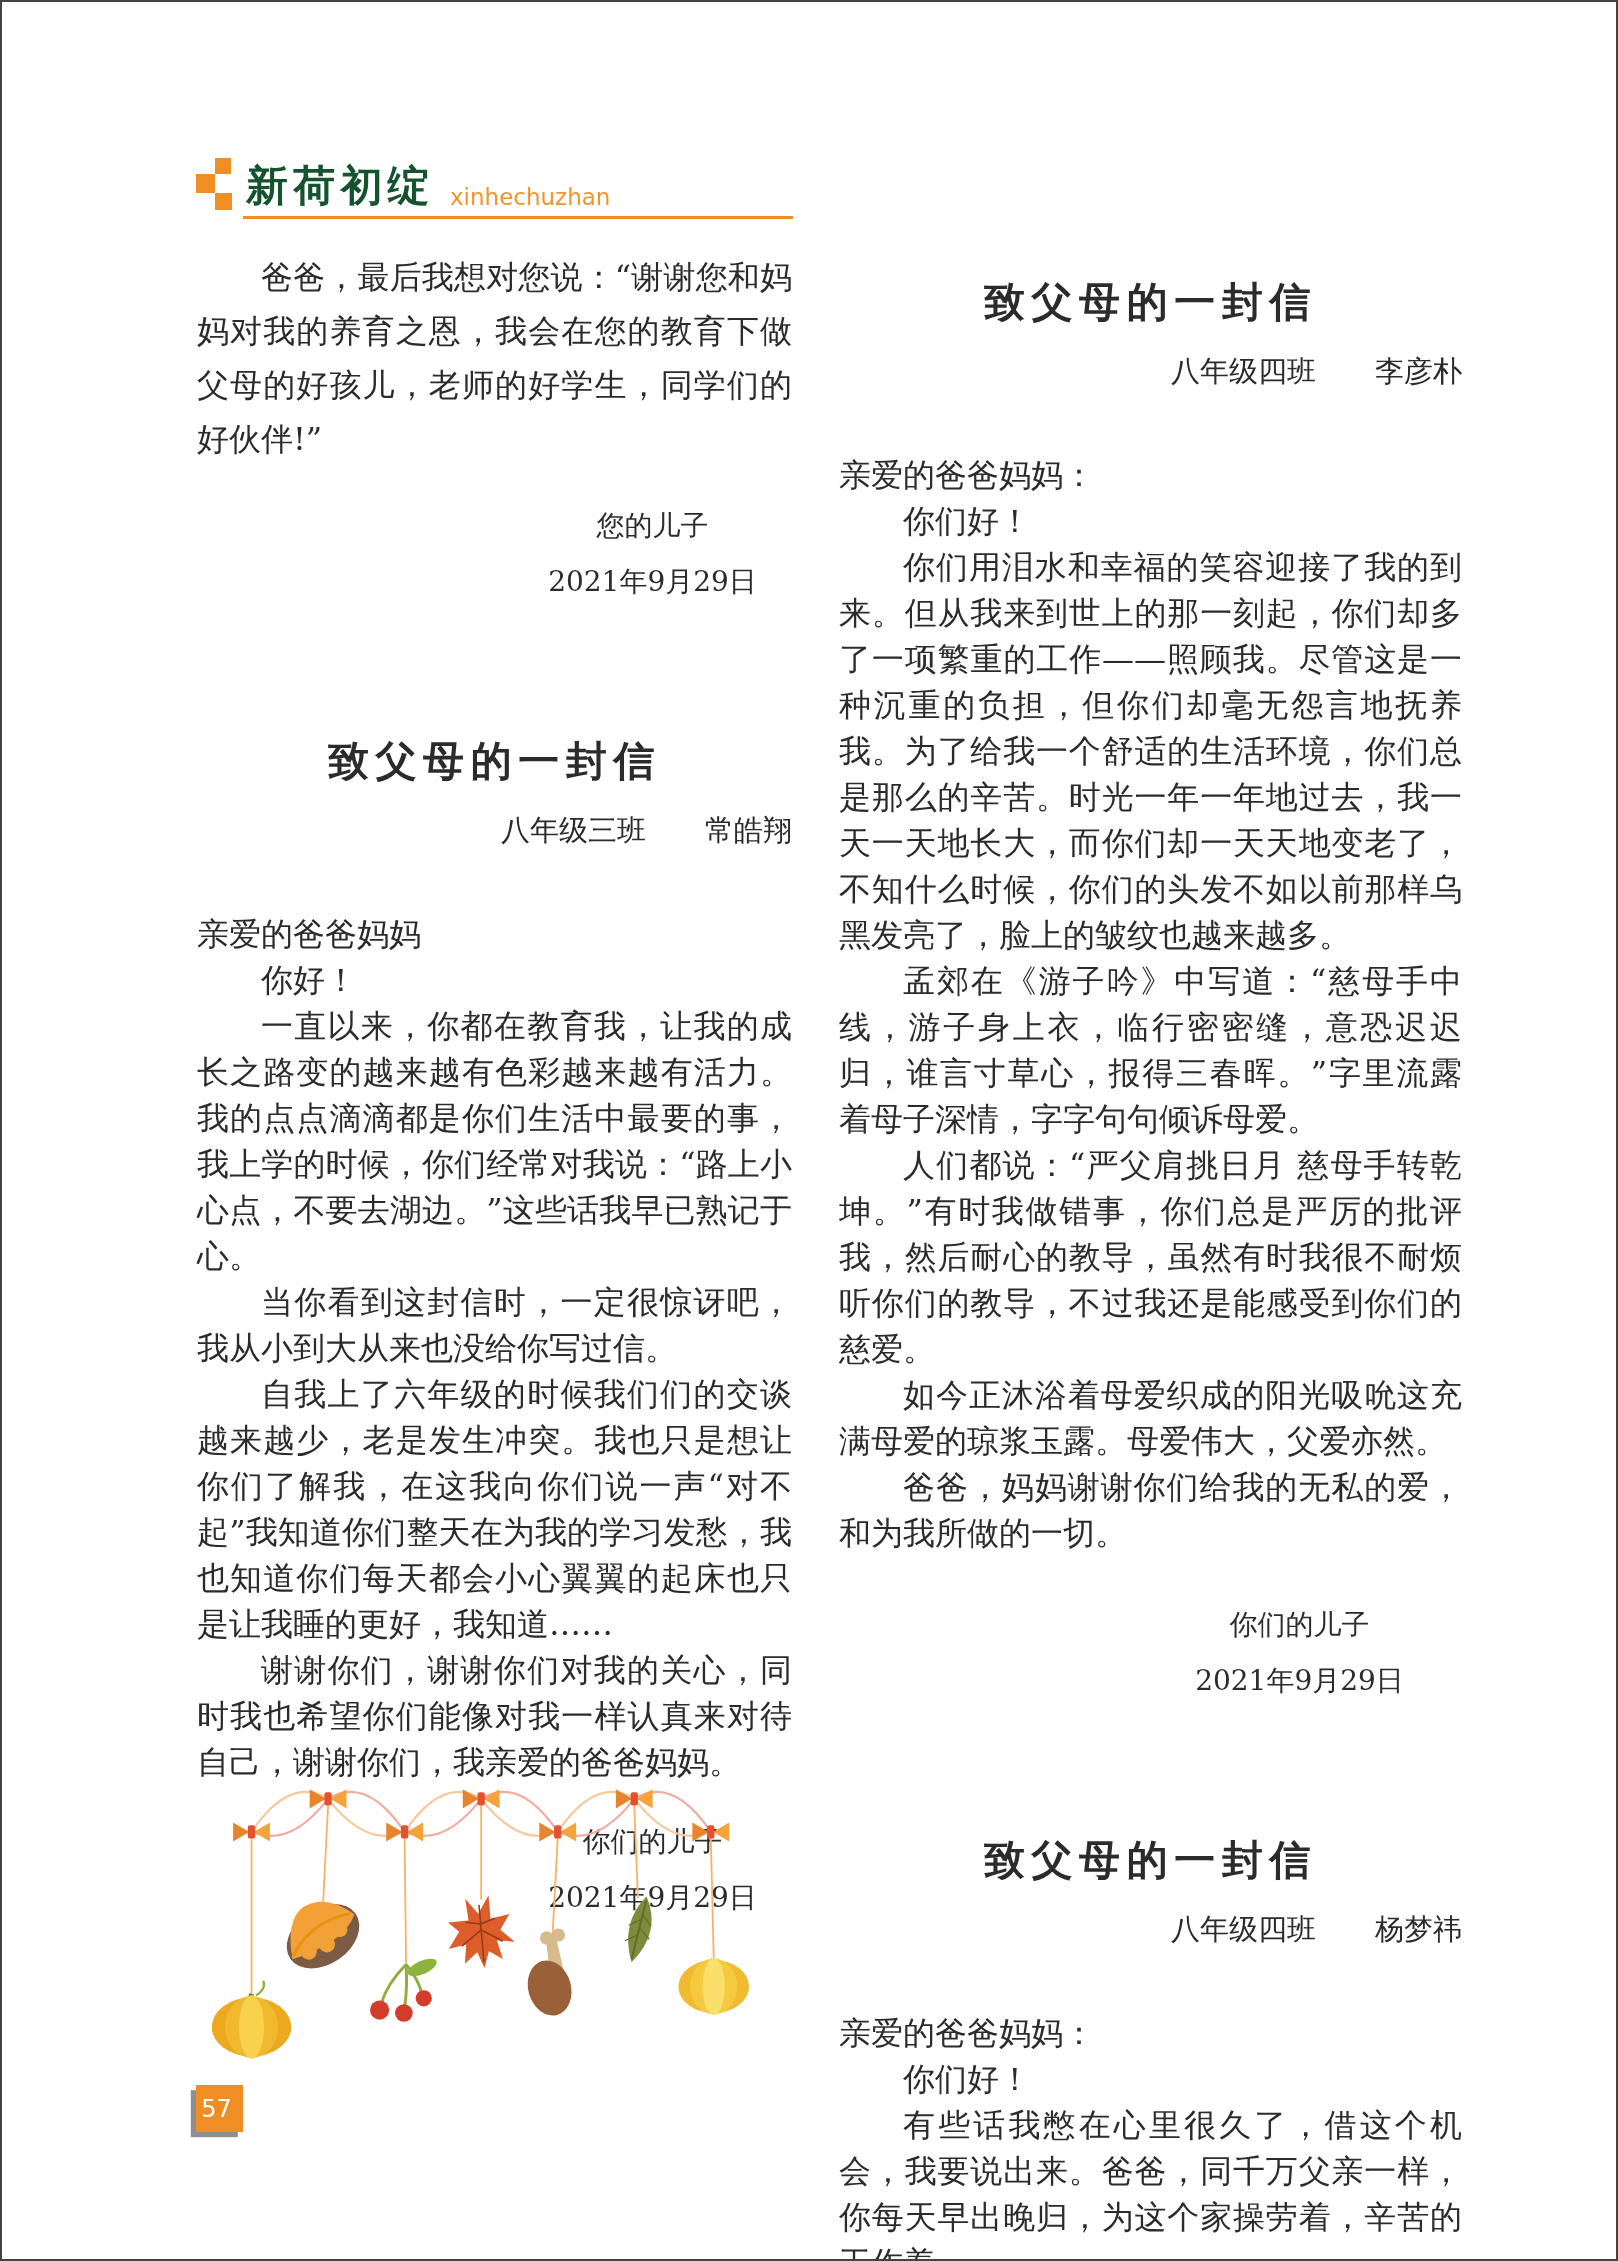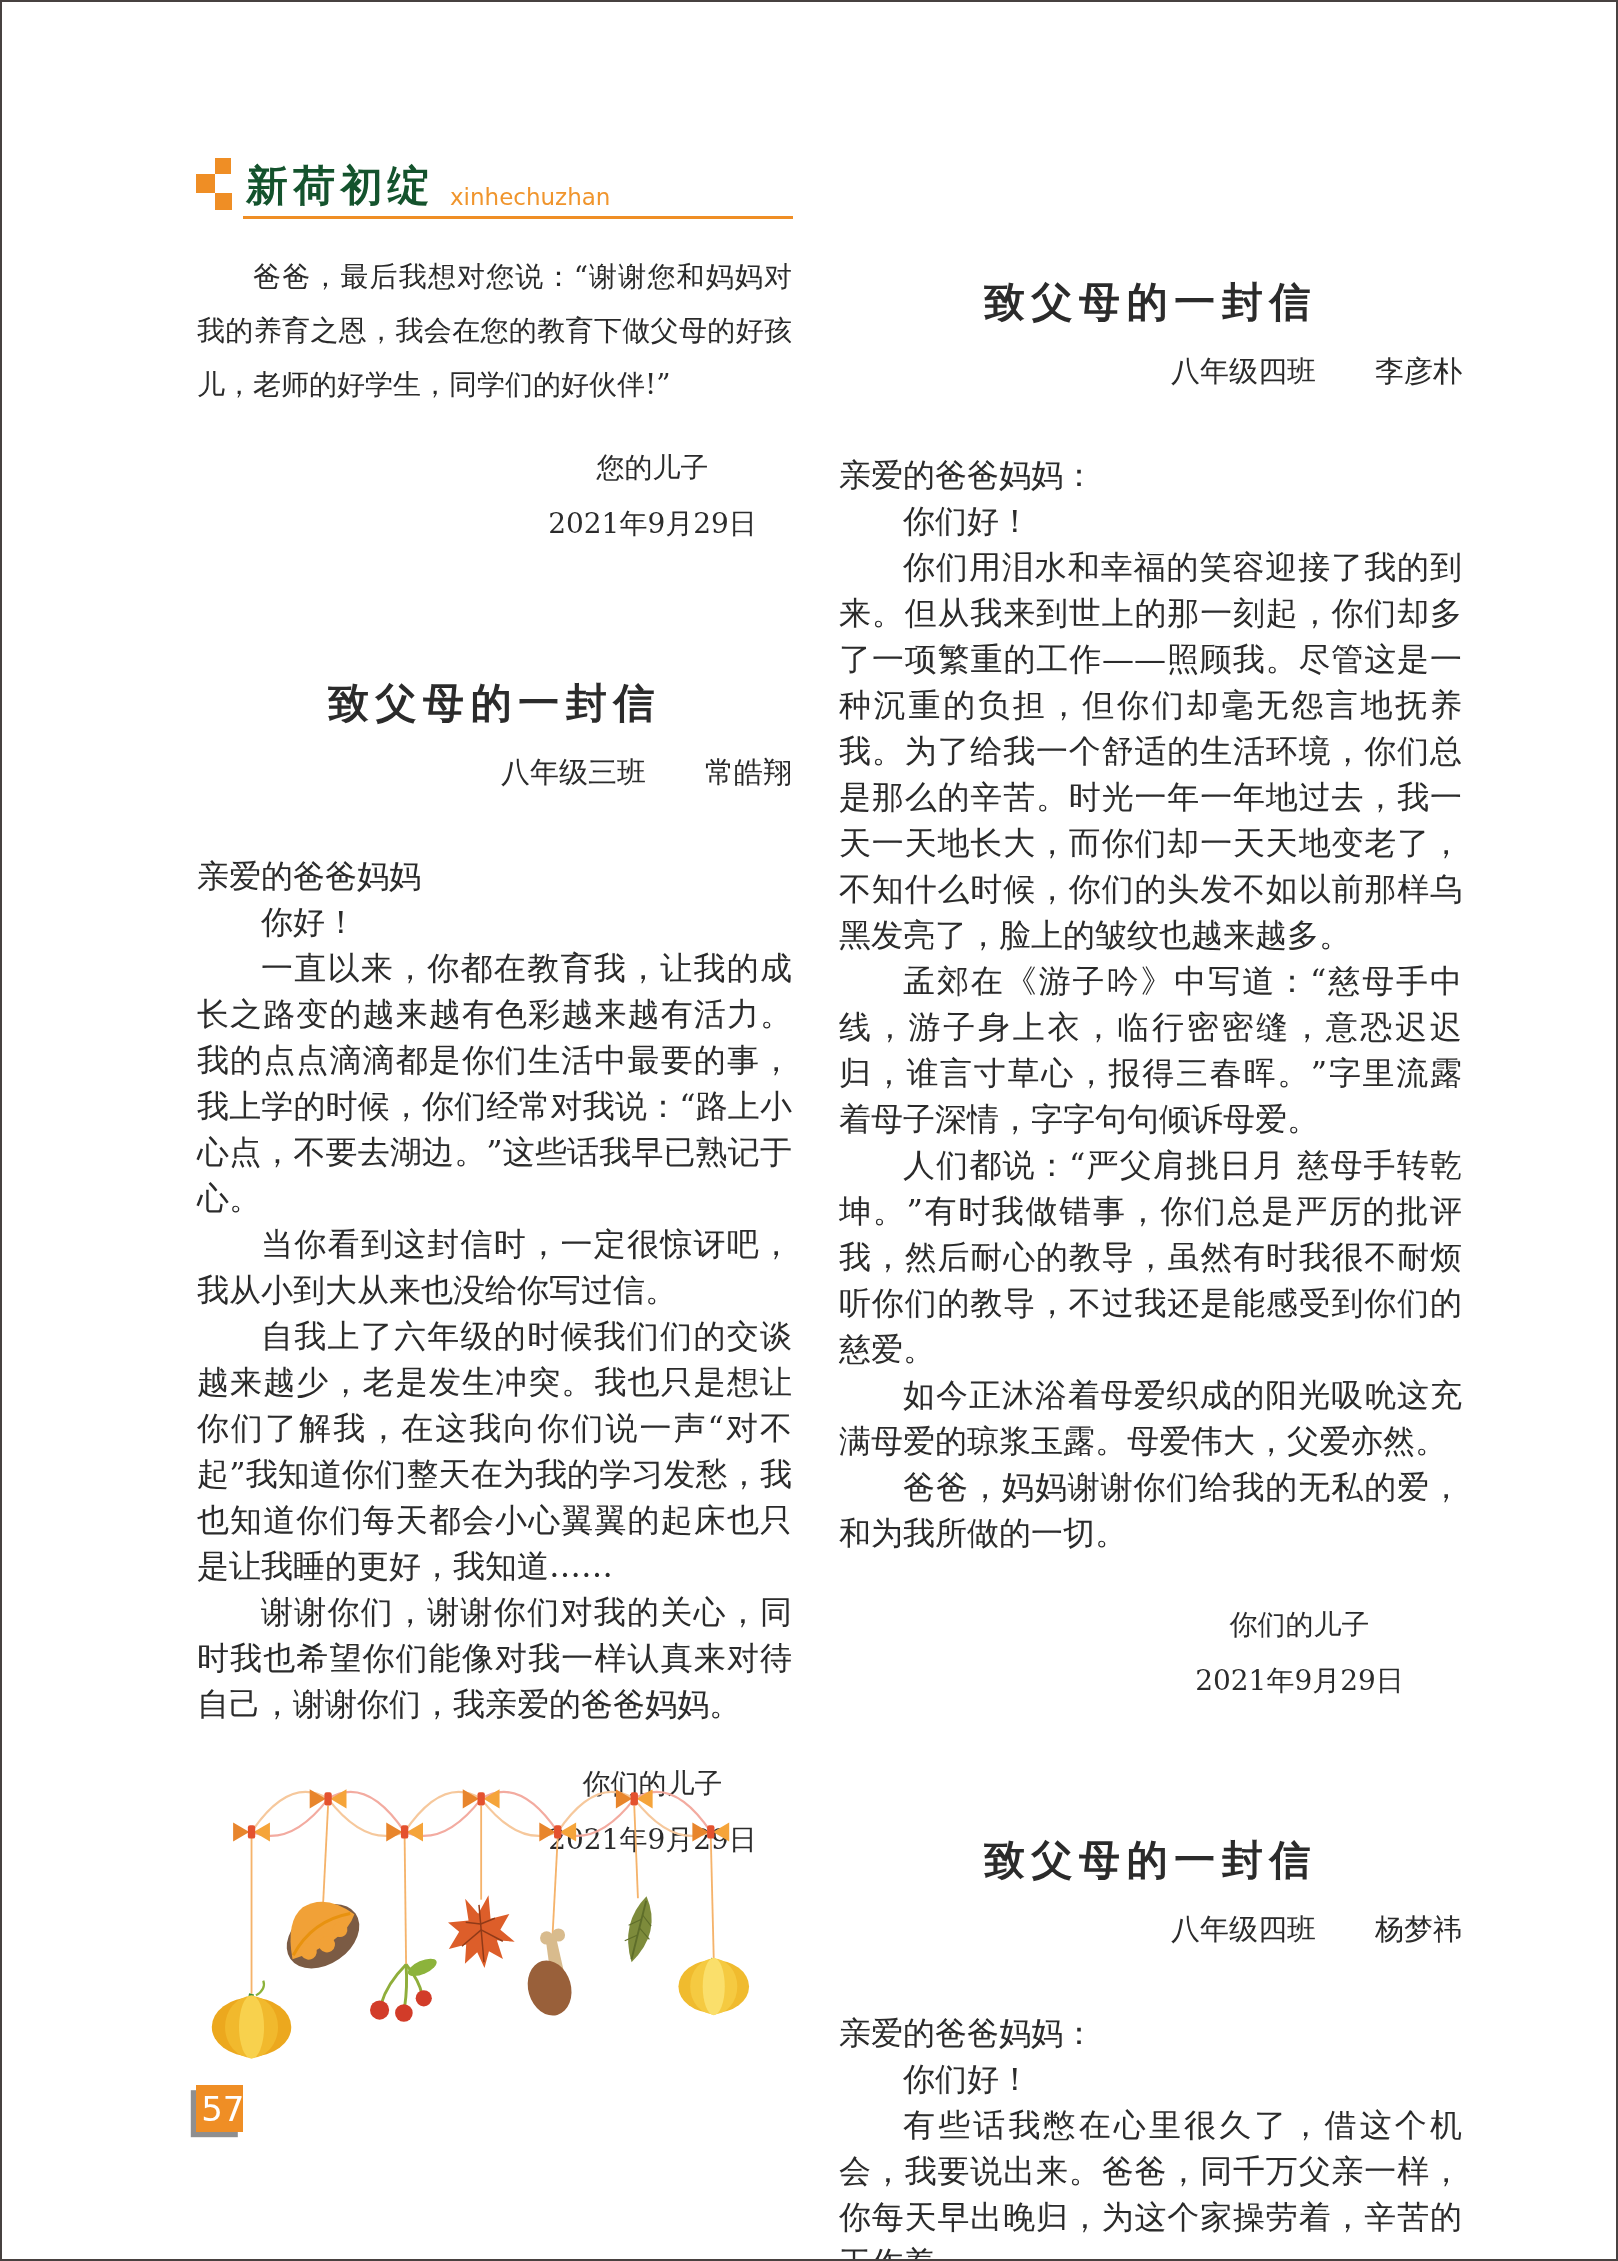--- a/index.html
+++ b/index.html
@@ -18,36 +18,36 @@
   .brand{position:absolute;left:246px;top:160px;font-size:42px;font-weight:bold;color:#14532d;letter-spacing:5.2px;line-height:52px;}
   .brand-sub{position:absolute;left:450px;top:184px;font-size:23px;color:#F0952D;font-family:"DejaVu Sans",sans-serif;}
   .header-rule{position:absolute;left:243px;top:216px;width:550px;height:2.9px;background:#EF8E25;}
 
   
   .col-left{position:absolute;left:197px;top:234px;width:595px;}
   .col-right{position:absolute;left:839px;top:234px;width:623px;}
 
   .body-text{font-size:32px;line-height:46px;text-align:justify;}
   .indent{text-indent:2em;}
-  .cont-para{font-size:28px;line-height:54px;text-align:justify;text-indent:2em;margin-top:16px;}
+  .cont-para{font-size:32px;line-height:54px;text-align:justify;text-indent:2em;margin-top:16px;}
 
   .sig{margin:19px 29px 0 auto;width:221px;text-align:center;font-size:28px;line-height:56px;}
   .letter-title{text-align:center;font-size:41px;font-weight:bold;letter-spacing:6.6px;}
   .mt-title-left{margin-top:124px;}
   .mt-title-right{margin-top:41px;}
   .mt-title-right2{margin-top:124px;}
   .letter-byline{display:flex;justify-content:flex-end;gap:59px;font-size:29px;margin-top:22px;}
   .letter-body{margin-top:60px;}
   .para{margin:0;}
 
   
   .page-num{
     position:absolute;left:196px;top:2085px;width:47px;height:47px;background:#EF8E25;
     box-shadow:-5.2px 5.2px 0 0 #8f8f8f;color:#ffffff;font-family:"DejaVu Sans",sans-serif;
-    font-size:34px;display:flex;align-items:center;justify-content:flex-start;padding-left:5.2px;box-sizing:border-box;
+    font-size:24px;display:flex;align-items:center;justify-content:flex-start;padding-left:5.2px;box-sizing:border-box;
   }
 
   .garland{position:absolute;left:169px;top:1751px;width:589px;height:368px;}
 </style>
 </head>
 <body>
 
 <div class="page-border"></div>
 
 <div>

